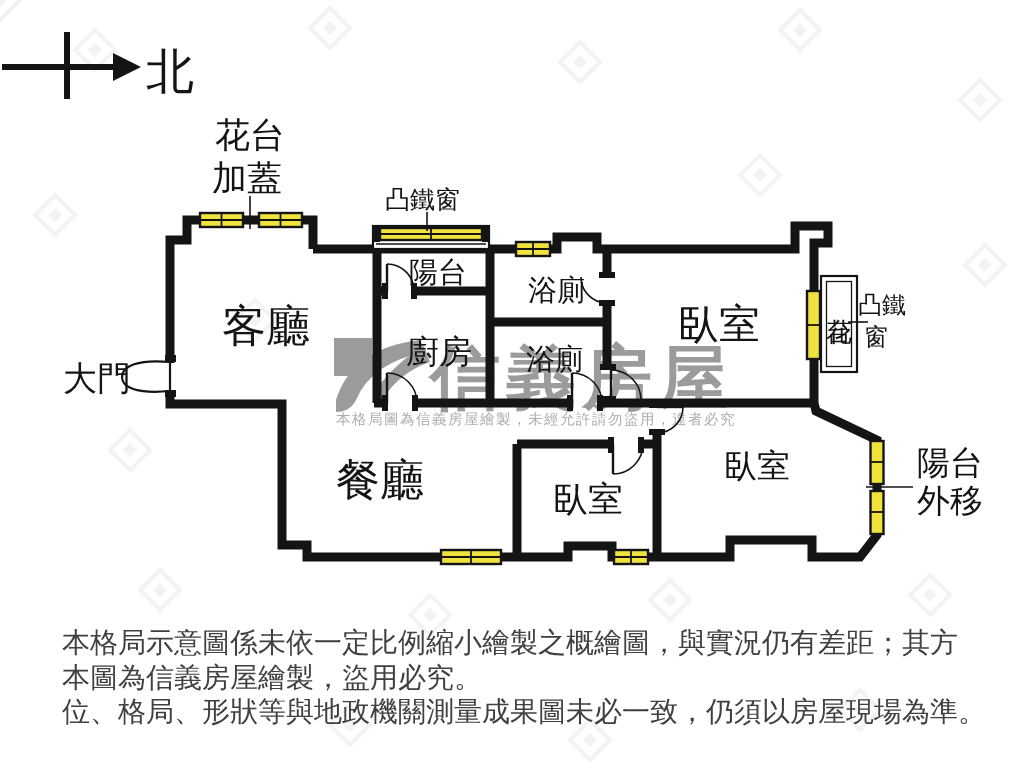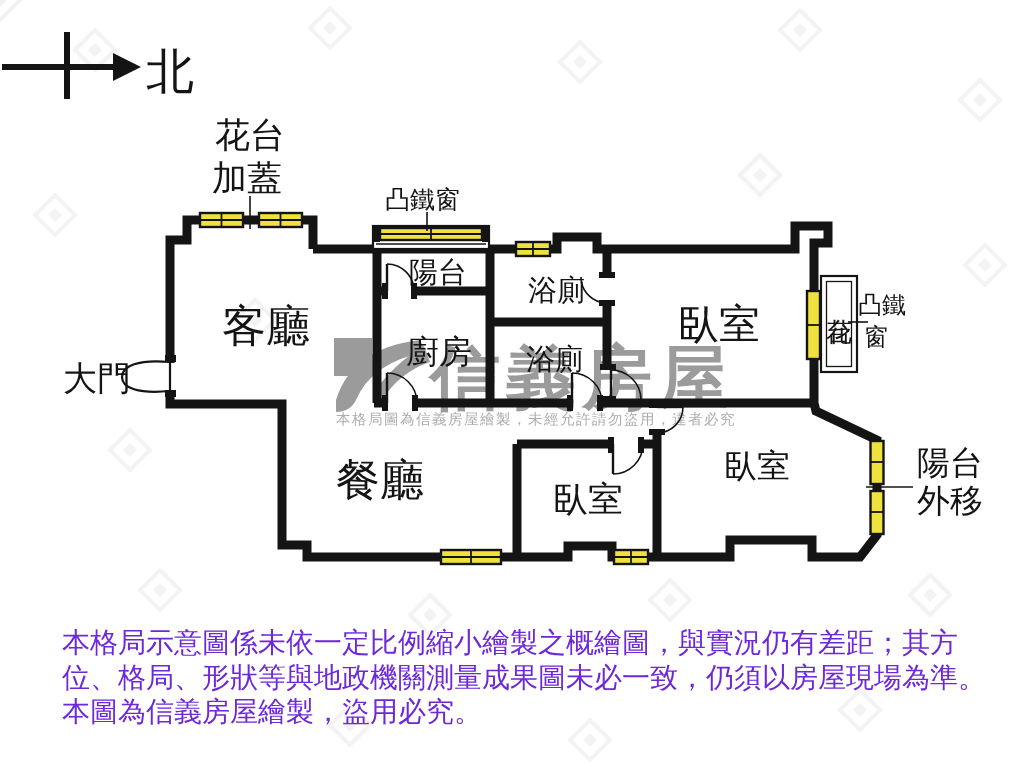--- a/index.html
+++ b/index.html
@@ -11,21 +11,21 @@
   .leaf{stroke:#141414;stroke-width:2.4;fill:none;}
   .win{fill:#F0E23C;stroke:#141414;stroke-width:2.4;}
   .windiv{stroke:#141414;stroke-width:1.8;}
   .box{fill:#fff;stroke:#141414;stroke-width:2.2;}
   .box-inner{fill:none;stroke:#141414;stroke-width:1.3;}
   .jamb{fill:#141414;}
   .wm-gray{fill:#9B9B9B;}
   .wm-text{fill:#9B9B9B;font-weight:bold;letter-spacing:6px;}
   .wm-notice{fill:#ADADAD;letter-spacing:1.5px;font-family:"Liberation Sans","DejaVu Sans",sans-serif;}
   .faint{opacity:0.05;}
-  .disclaimer{position:absolute;left:62px;top:626px;width:940px;color:#6d28d9;
+  .disclaimer{position:absolute;left:62px;top:626px;width:940px;color:#404040;
               font-size:28px;line-height:34.5px;white-space:nowrap;}
 </style>
 </head>
 <body>
 
 <div class="stage">
 
 <svg width="1024" height="768" viewBox="0 0 1024 768">
 
   <g class="faint">
@@ -211,17 +211,17 @@
     <text x="864" y="345" font-size="24">窗</text>
     <text x="917" y="474" font-size="33">陽台</text>
     <text x="917" y="512" font-size="33">外移</text>
   </g>
 
 </svg>
 
   
   <div class="disclaimer">
     <div>本格局示意圖係未依一定比例縮小繪製之概繪圖，與實況仍有差距；其方</div>
+    <div>本圖為信義房屋繪製，盜用必究。</div>
     <div>位、格局、形狀等與地政機關測量成果圖未必一致，仍須以房屋現場為準。</div>
-    <div>本圖為信義房屋繪製，盜用必究。</div>
   </div>
 
 </div>
 
 </body></html>

